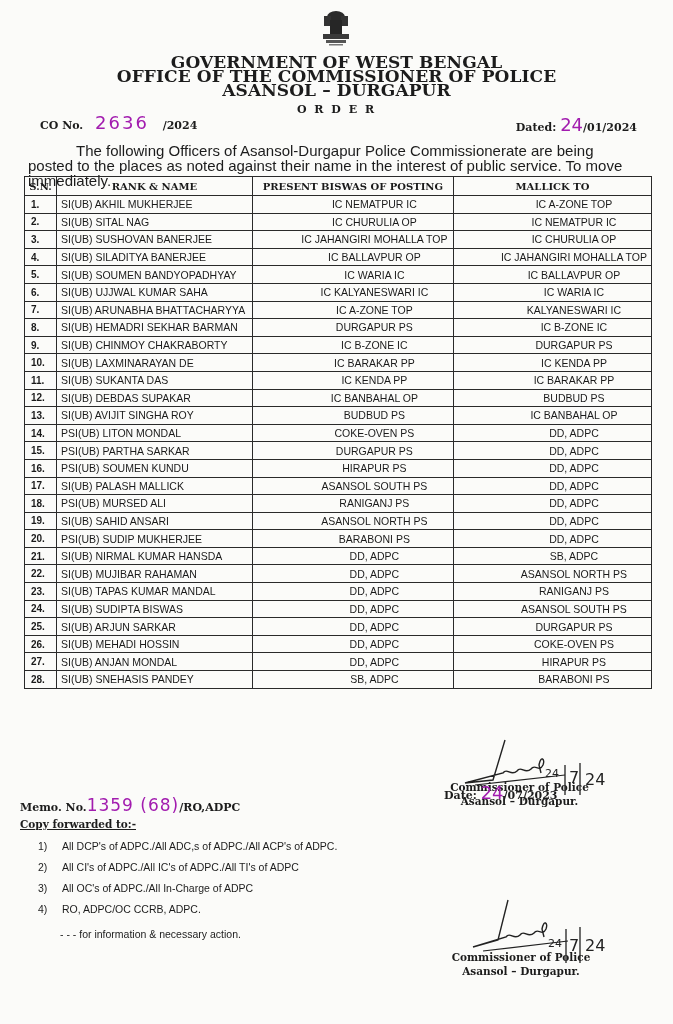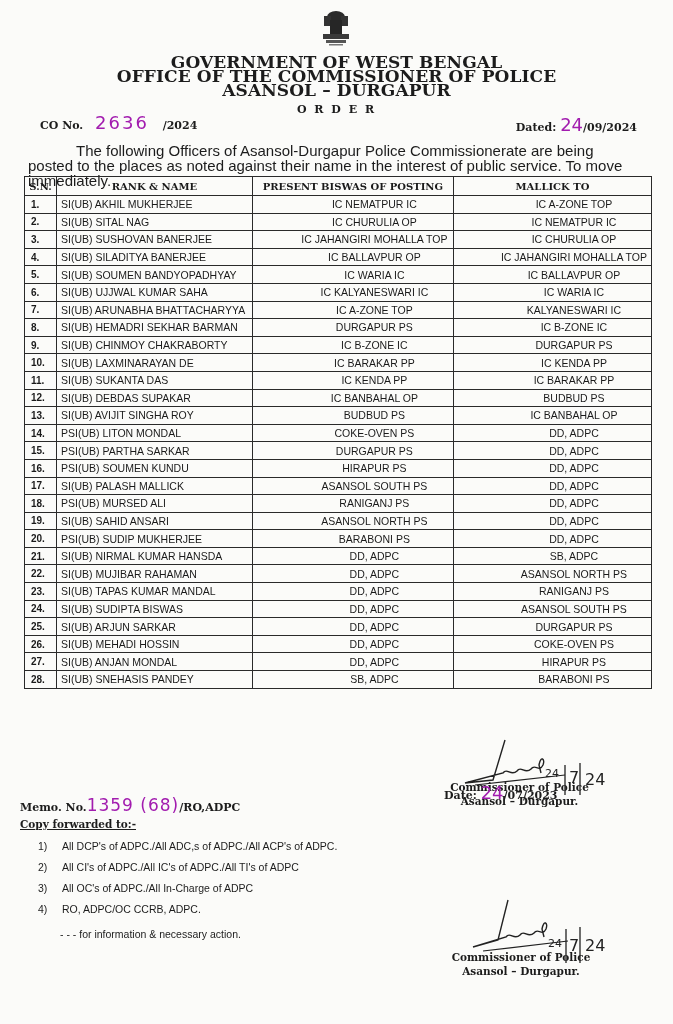--- a/index.html
+++ b/index.html
@@ -59,21 +59,21 @@
 <div class="abs order">O R D E R</div>
 
 <div class="abs co">
   <span>CO No.</span>
   <span class="hand">2636</span>
   <span>/2024</span>
 </div>
 
 <div class="abs dated">
   <span>Dated:</span>
-  <span class="hand">24</span><span>/09/2024</span>
+  <span class="hand">24</span><span>/01/2024</span>
 </div>
 
 <div class="abs para"><span class="indent"></span><span>The following Officers of Asansol-Durgapur Police Commissionerate are being posted to the places as noted against their name in the interest of public service. To move immediately.</span></div>
 
 <table class="posting">
   <thead>
     <tr>
       <th>S.N.</th>
       <th>RANK &amp; NAME</th>
       <th>PRESENT BISWAS OF POSTING</th>

